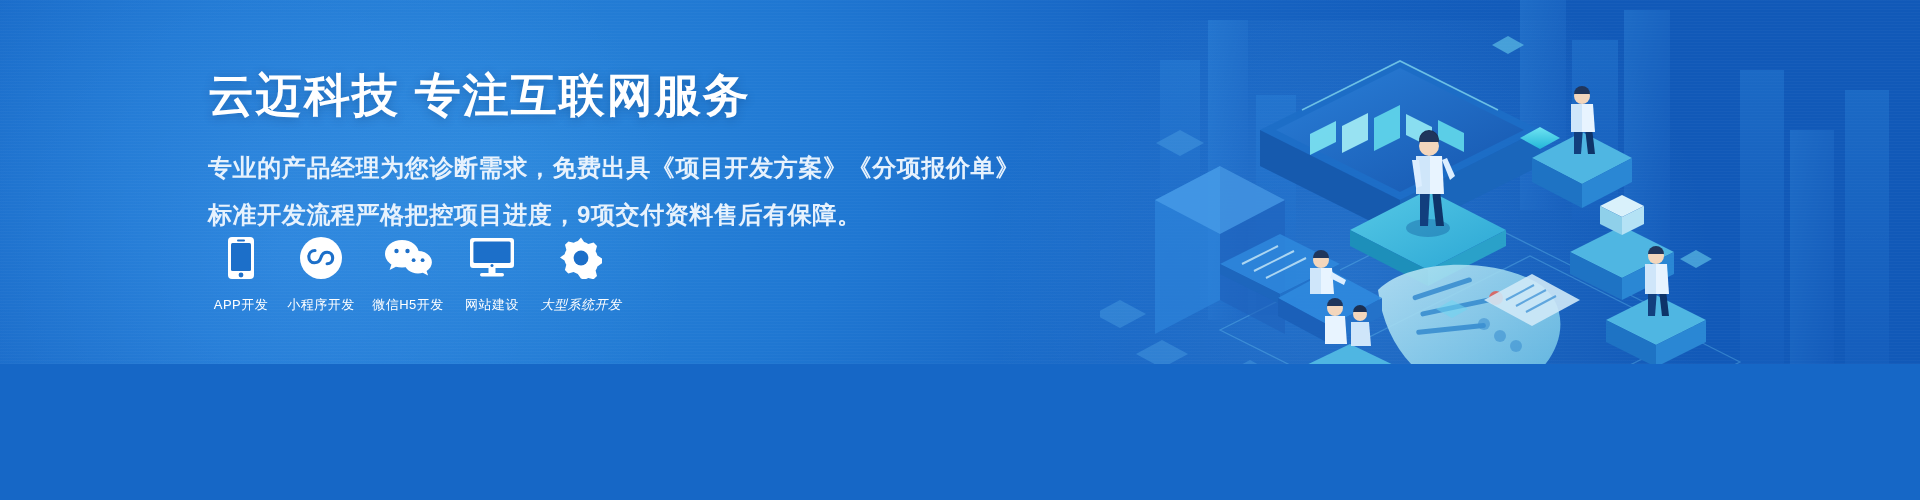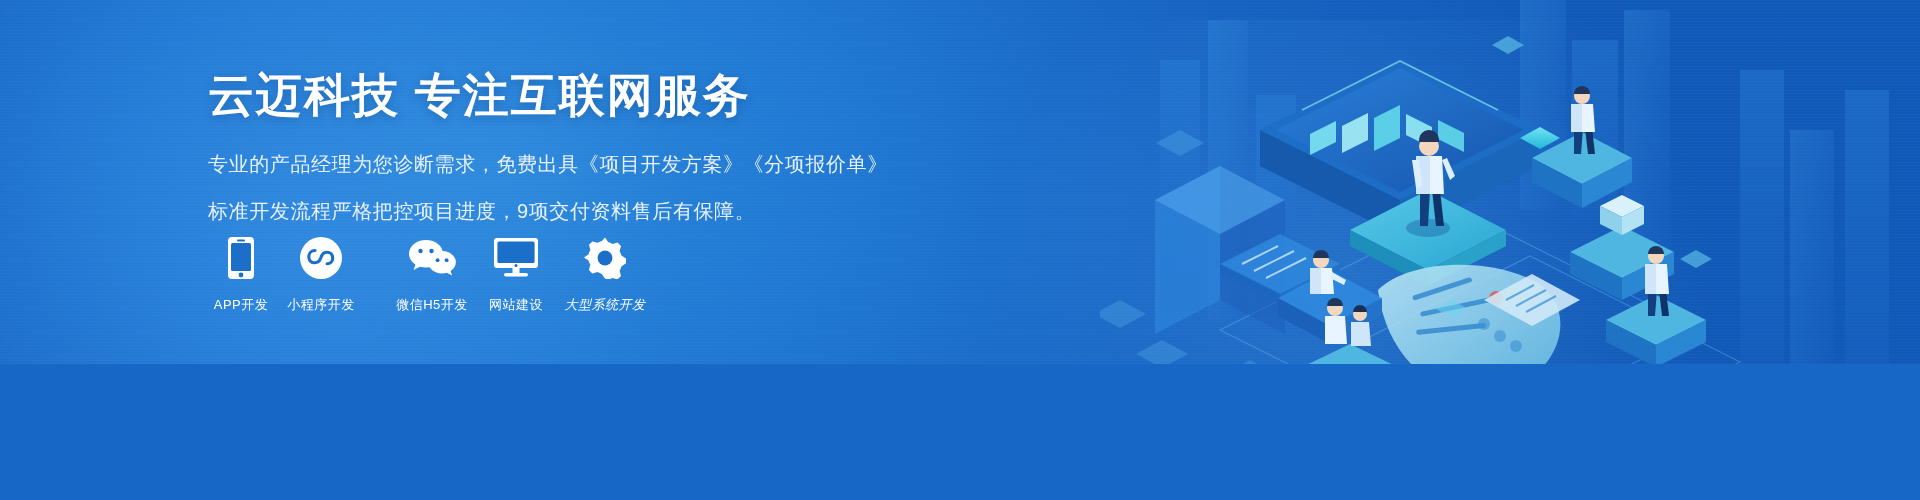--- a/index.html
+++ b/index.html
@@ -31,33 +31,33 @@
   }
 
   
   .copy{position:absolute;left:208px;top:68px;z-index:6;}
   .headline{
     font-size:46px;font-weight:bold;color:#ffffff;letter-spacing:2px;
     line-height:1.18;margin:0 0 26px 0;white-space:nowrap;
     text-shadow:0 2px 10px rgba(3,40,90,.28);
   }
   .sub{
-    font-size:20px;color:#e7f2fd;line-height:1.68;margin:0;letter-spacing:.6px;
-    white-space:nowrap;font-weight:400;
-  }
-  .sub + .sub{margin-top:13px;}
+    font-size:24px;color:#e7f2fd;line-height:1.68;margin:0;letter-spacing:.6px;
+    white-space:nowrap;font-weight:700;
+  }
+  .sub + .sub{margin-top:6px;}
 
   
   .services{position:absolute;left:205px;top:232px;display:flex;align-items:flex-start;z-index:6;}
   .svc{width:72px;display:flex;flex-direction:column;align-items:center;margin-right:1px;}
   .svc-ico{height:52px;display:flex;align-items:center;justify-content:center;}
   .svc-ico svg{display:block;}
   .svc-label{margin-top:12px;font-size:13px;color:#ffffff;white-space:nowrap;letter-spacing:.5px;}
   .svc:nth-child(2){width:86px;text-align:right;}
-  .svc:nth-child(3){width:86px;margin-left:24px;}
+  .svc:nth-child(3){width:86px;}
   .svc:nth-child(4){width:80px;}
   .svc:nth-child(5){width:96px;font-style:italic;}
 
   
   .illus{position:absolute;right:0;top:0;width:820px;height:500px;z-index:3;}
   .illus svg{display:block;}
 </style>
 </head>
 <body>
 

